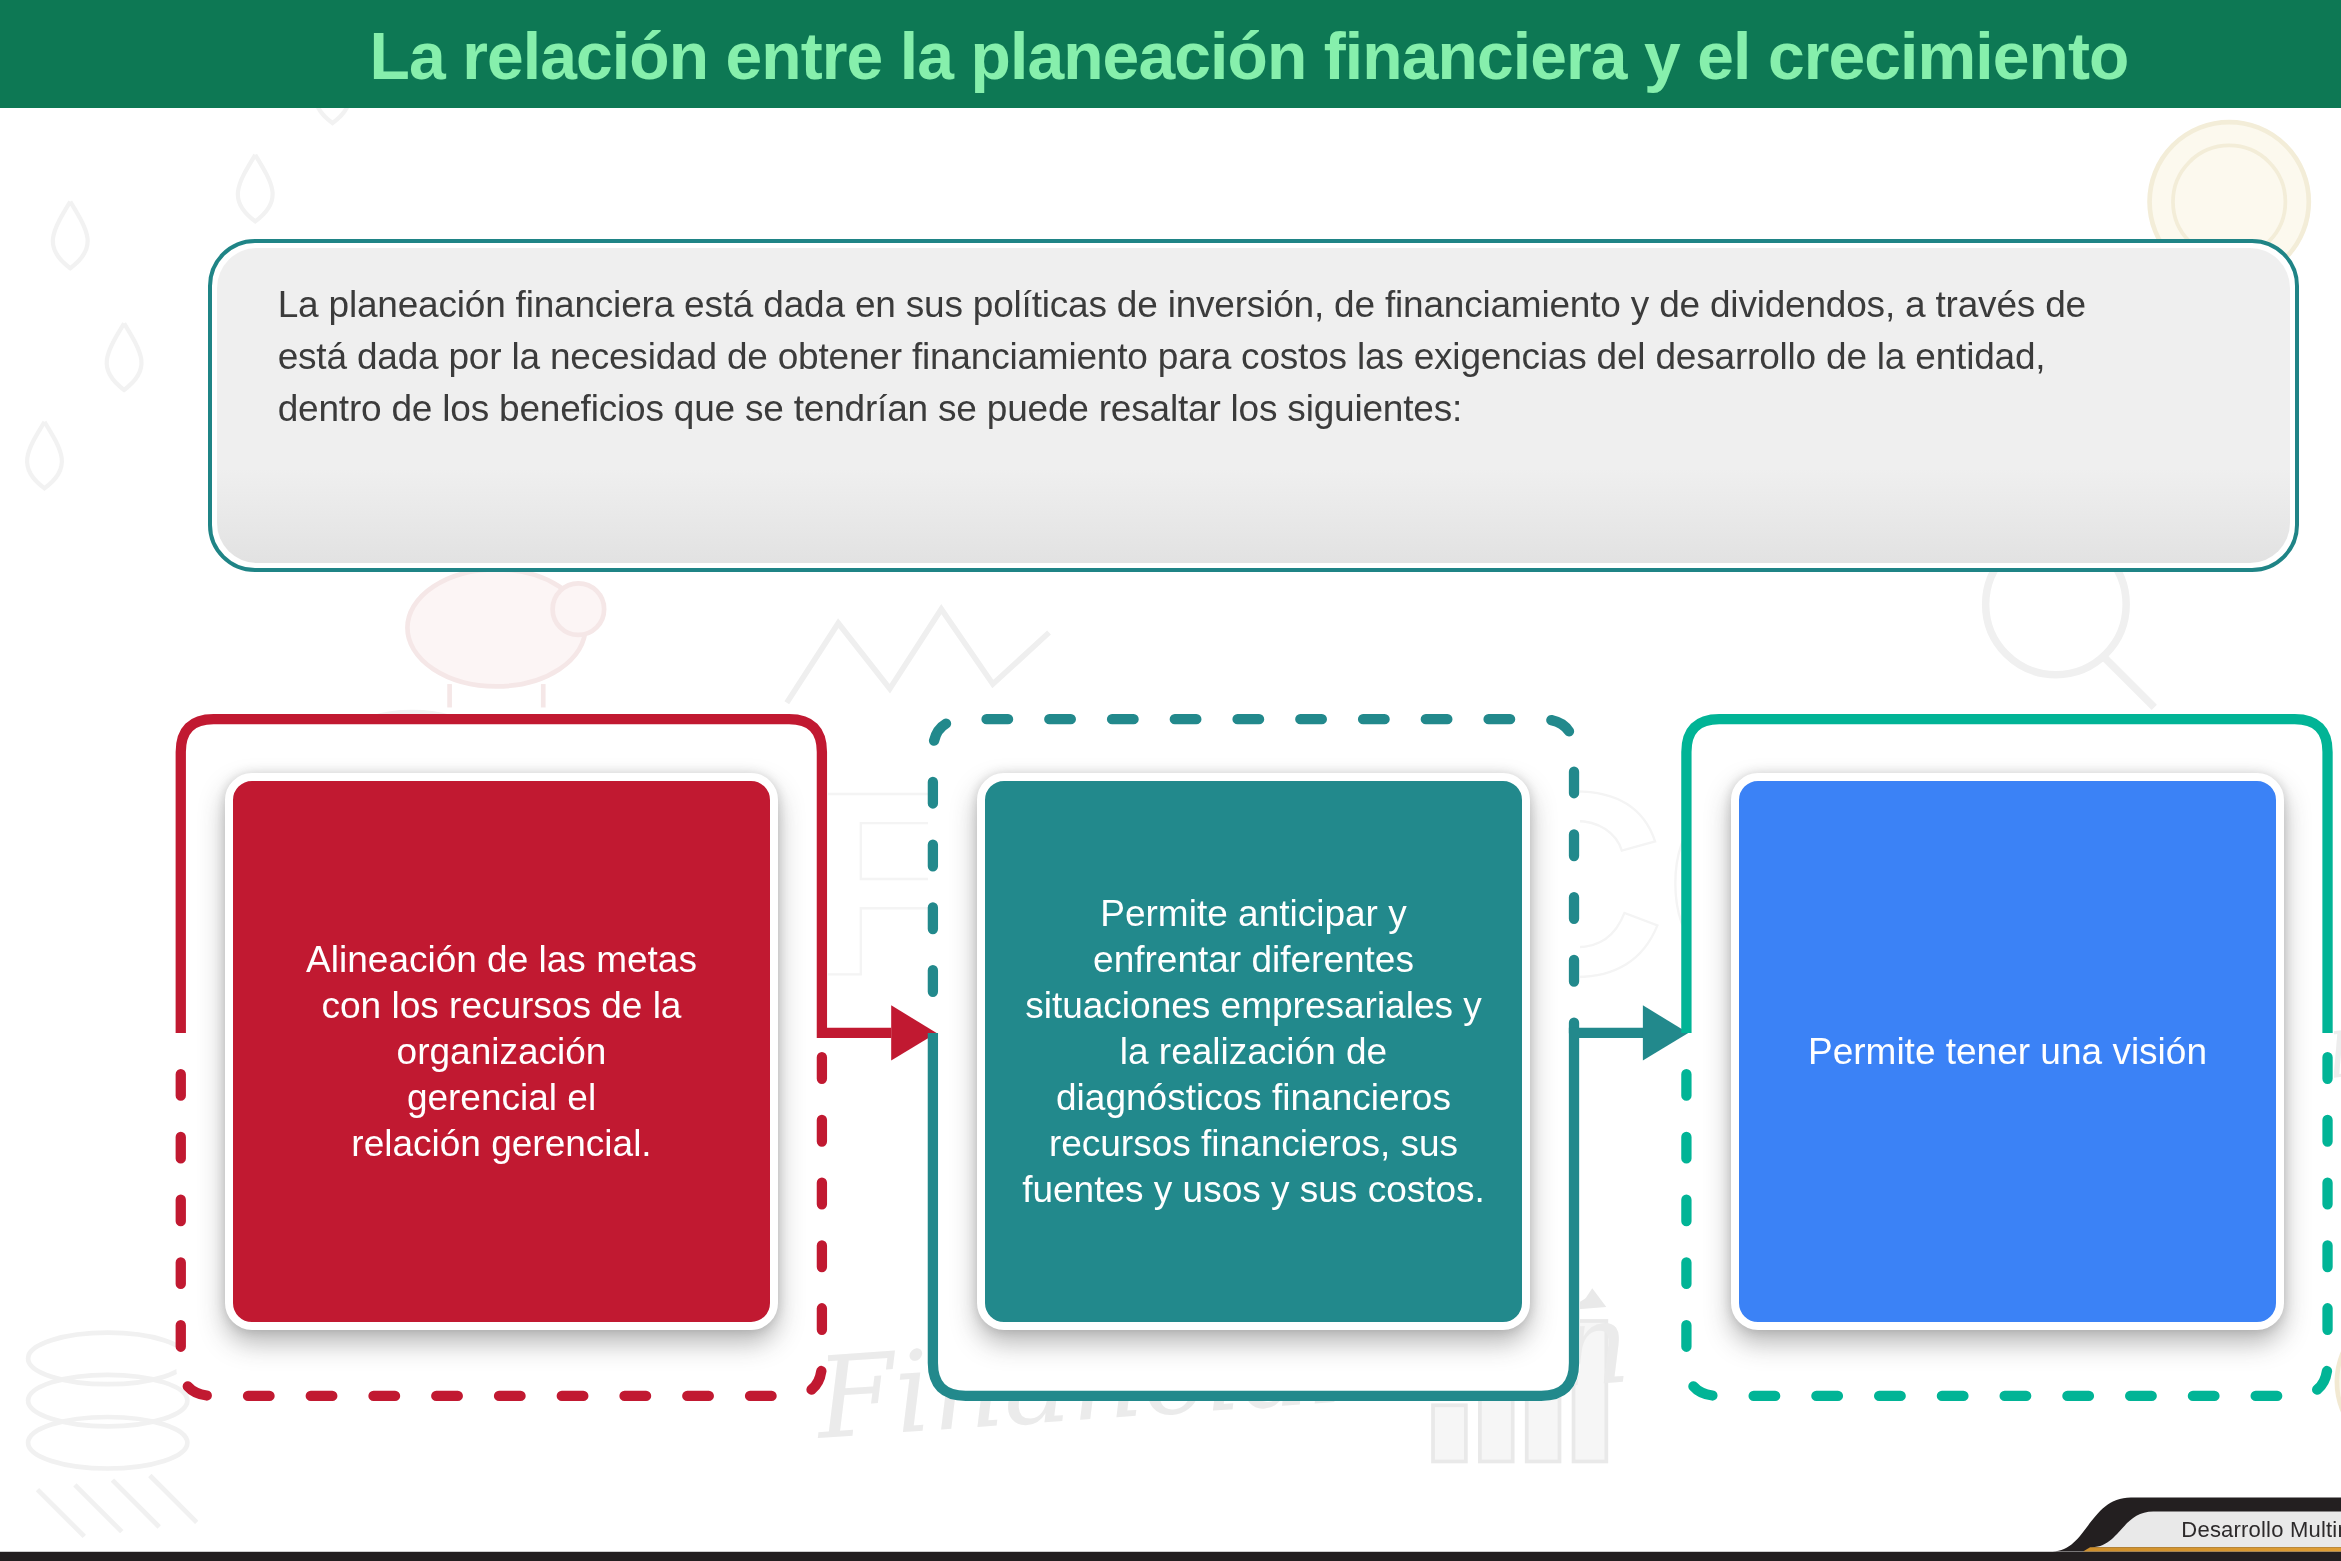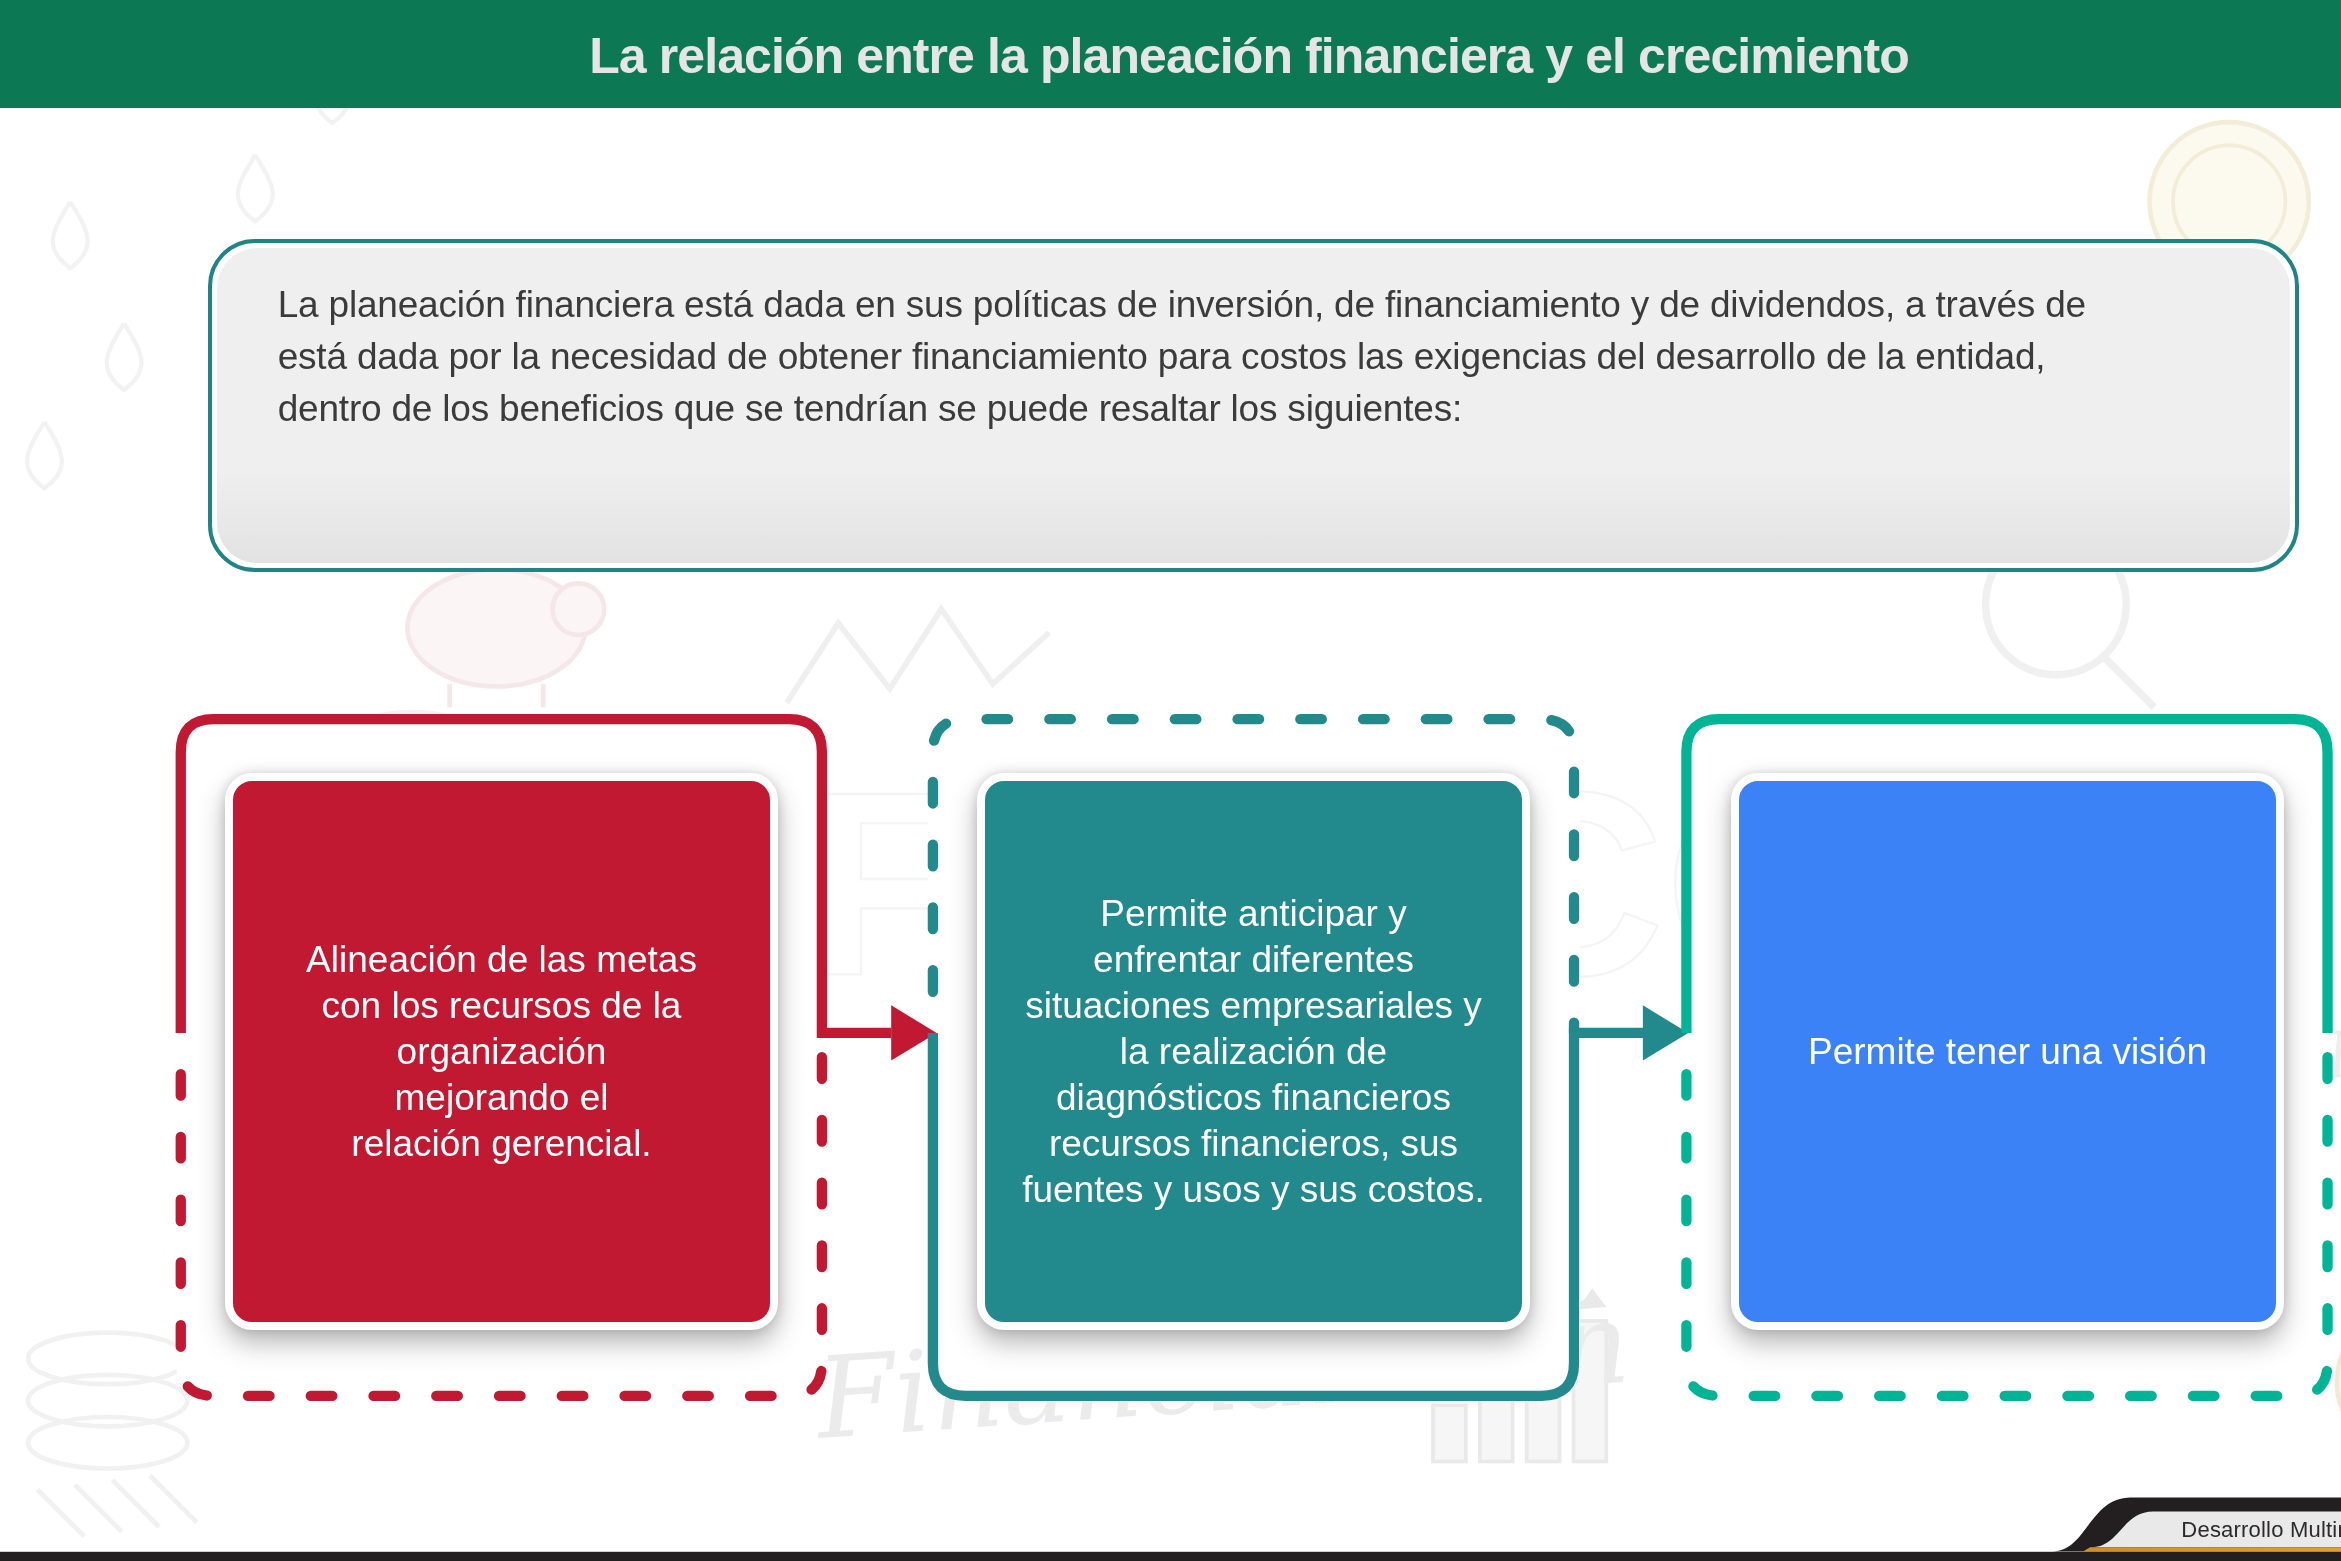--- a/index.html
+++ b/index.html
@@ -4,21 +4,21 @@
 <style>
   html,body{margin:0;padding:0;background:#ffffff;}
   body{width:2498px;height:1562px;font-family:"Liberation Sans",sans-serif;}
   .stage{position:relative;width:2498px;height:1562px;overflow:hidden;background:#ffffff;}
   .layer{position:absolute;left:0;top:0;width:2498px;height:1562px;}
   svg.layer{pointer-events:none;}
 
   
   .header{position:absolute;left:0;top:0;width:2498px;height:108px;
           display:flex;align-items:center;justify-content:center;}
-  .title{color:#e5e5e5;font-size:50px;font-weight:700;letter-spacing:-0.9px;padding-top:4.7px;white-space:nowrap;}
+  .title{color:#86efac;font-size:66px;font-weight:700;letter-spacing:-0.9px;padding-top:4.7px;white-space:nowrap;}
 
   
   .intro-card{position:absolute;left:208px;top:239px;width:2091px;height:333px;
               background:#ffffff;border:4.2px solid #1F8486;border-radius:47px;box-sizing:border-box;}
   .intro-panel{position:absolute;left:4.7px;top:4.7px;right:4.7px;bottom:4.7px;border-radius:40px;
                background:linear-gradient(180deg,#EFEFEF 0%,#EFEFEF 70%,#EAEAEA 82%,#E2E2E2 100%);
                padding:31px 56px 0 61px;box-sizing:border-box;}
   .intro-line{font-size:37px;line-height:52px;color:#3B3B3B;letter-spacing:-0.2px;white-space:nowrap;}
 
   
@@ -114,21 +114,21 @@
   </div>
 
   <div class="ghost g1"></div>
   <div class="ghost g2"></div>
   <div class="ghost g3"></div>
 
   <div class="card c1" style="background: rgb(193, 25, 49);">
     <div class="card-line">Alineación de las metas</div>
     <div class="card-line">con los recursos de la</div>
     <div class="card-line">organización</div>
-    <div class="card-line">mejorando el</div>
+    <div class="card-line">gerencial el</div>
     <div class="card-line">relación gerencial.</div>
   </div>
 
   <div class="card c2" style="background: rgb(34, 137, 140);">
     <div class="card-line">Permite anticipar y</div>
     <div class="card-line">enfrentar diferentes</div>
     <div class="card-line">situaciones empresariales y</div>
     <div class="card-line">la realización de</div>
     <div class="card-line">diagnósticos financieros</div>
     <div class="card-line">recursos financieros, sus</div>

